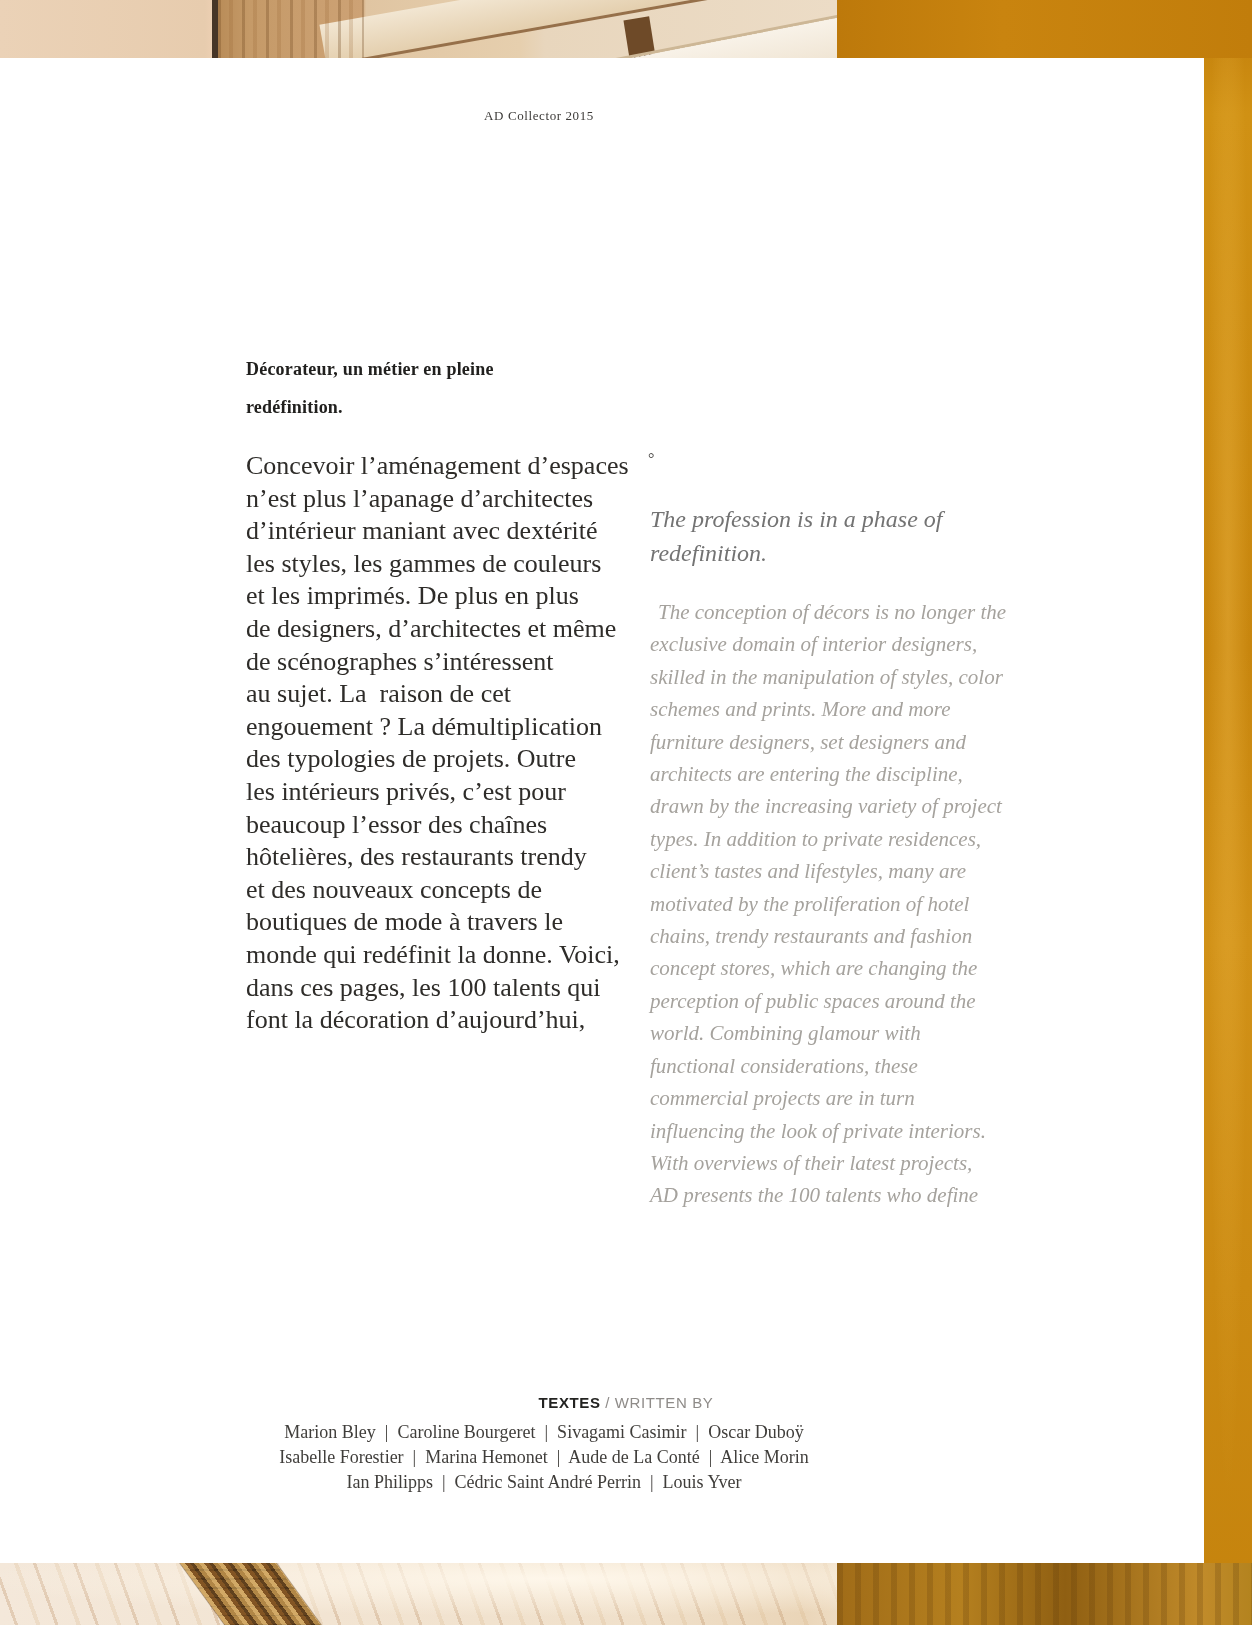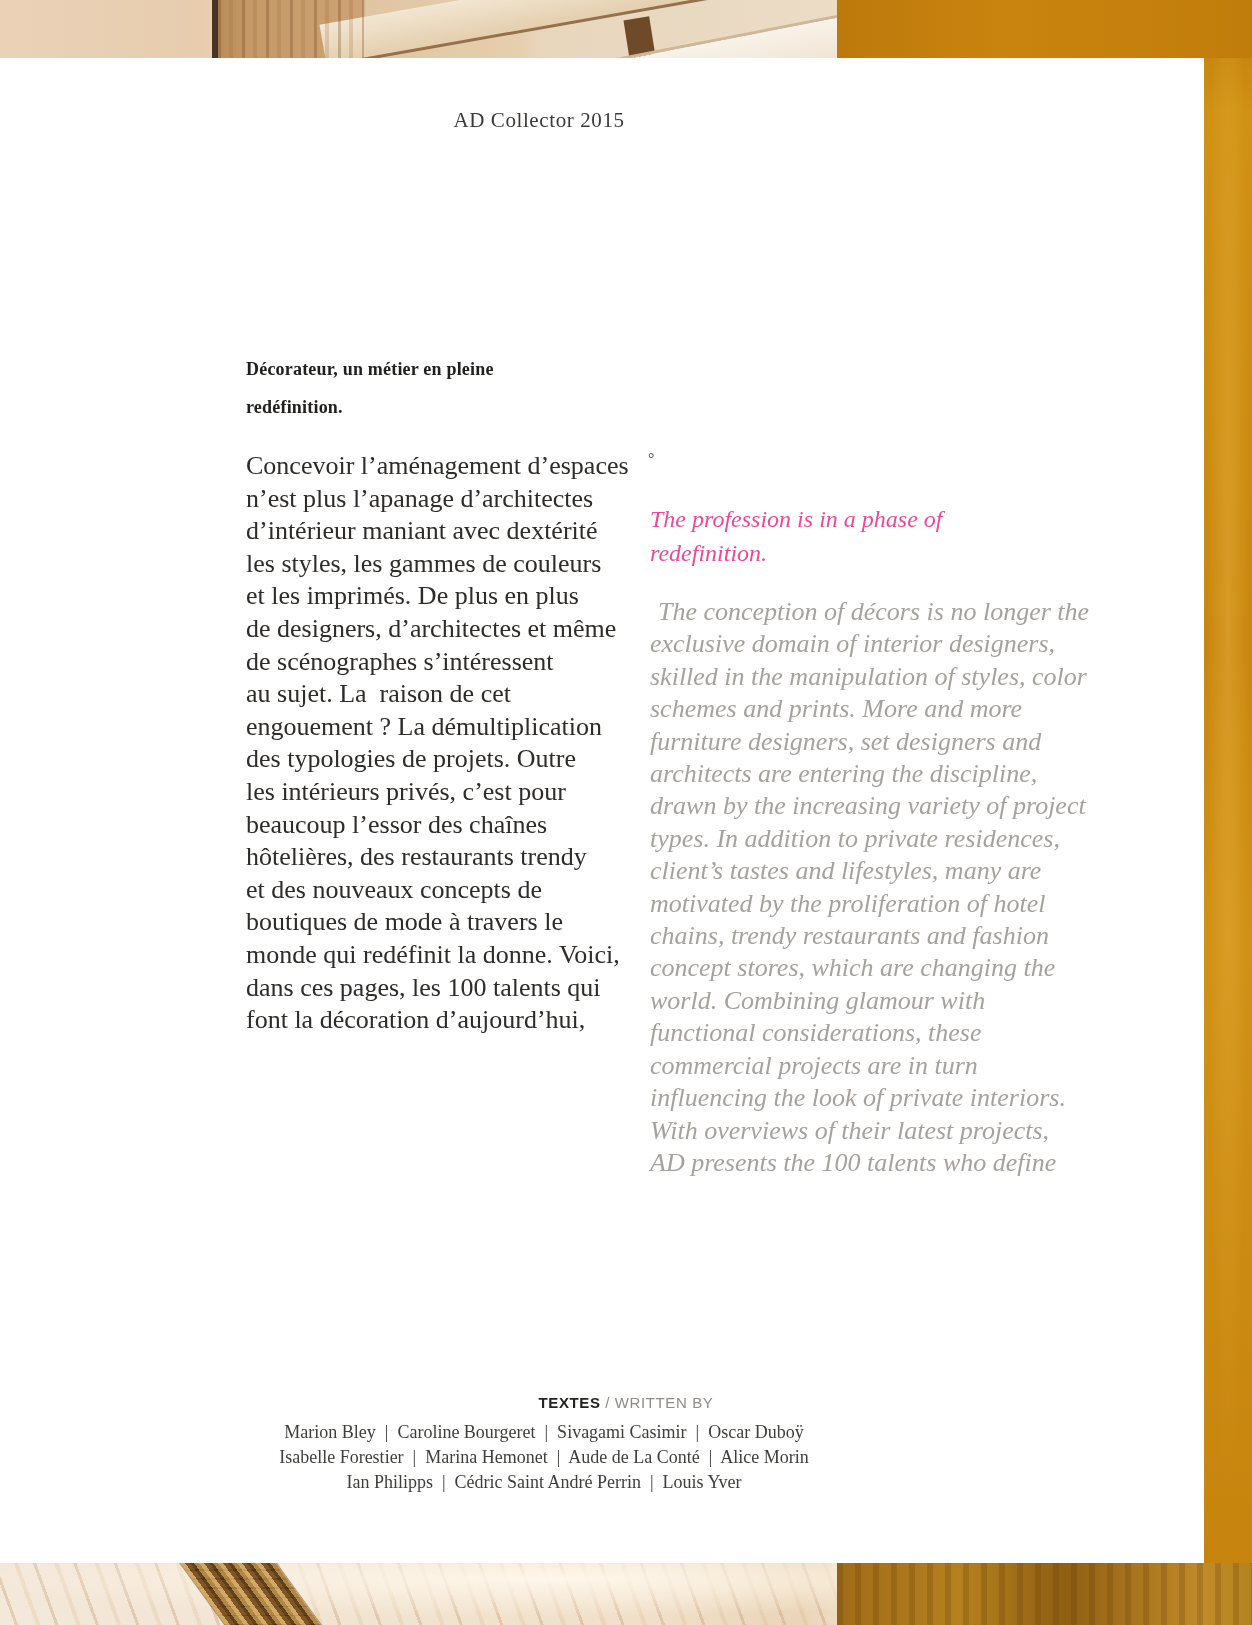--- a/index.html
+++ b/index.html
@@ -50,31 +50,31 @@
       repeating-linear-gradient(0deg, rgba(0,0,0,.30) 0 1.5px, transparent 1.5px 9px);
     box-shadow:0 0 0 1px rgba(90,60,25,.4);}
   .wood-bottom{position:absolute;left:837px;top:0;width:415px;height:62px;
     background:
       repeating-linear-gradient(90deg, rgba(90,55,10,.22) 0 6px, transparent 6px 18px),
       linear-gradient(90deg,#a06c18,#b5801f 30%,#8f5f12 55%,#c18b2a 88%,#b3831f);}
   .edge-mark{position:absolute;left:0;top:1157px;width:10px;height:4px;background:#c4c2bf;}
   
   .white-page{position:absolute;left:0;top:58px;width:1204px;height:1505px;background:#ffffff;}
   .running-head{position:absolute;left:0;top:108px;width:1078px;text-align:center;
-    font-size:21px;letter-spacing:.6px;color:#3c3a38;}
+    font-size:13px;letter-spacing:.6px;color:#3c3a38;}
   .line{white-space:pre;}
   .col-fr-heading{position:absolute;left:246px;top:350px;
     font-size:18px;font-weight:bold;line-height:38px;letter-spacing:.2px;color:#21201e;}
   .col-fr-body{position:absolute;left:246px;top:450px;
     font-size:26px;line-height:32.6px;color:#2e2c29;}
   .footnote{position:absolute;left:648px;top:450px;font-size:16px;color:#4a4846;}
   .col-en-heading{position:absolute;left:650px;top:502px;
-    font-style:italic;font-size:24px;line-height:34px;color:#ec4899;}
+    font-style:italic;font-size:24px;line-height:34px;color:#737373;}
   .col-en-body{position:absolute;left:650px;top:596px;
-    font-style:italic;font-size:26px;line-height:32.4px;color:#a5a29d;}
+    font-style:italic;font-size:21px;line-height:32.4px;color:#a5a29d;}
   .col-en-body .line:first-child{text-indent:8px;}
   .credits-label{position:absolute;left:0;top:1394px;width:1252px;text-align:center;
     font-family:"Liberation Sans", sans-serif;font-size:15px;letter-spacing:.6px;color:#8e8b88;}
   .credits-label .bold{font-weight:bold;color:#232321;}
   .credits-names{position:absolute;left:0;top:1420px;width:1088px;text-align:center;
     font-size:18px;line-height:25px;color:#403e3b;}
 </style>
 </head>
 <body>
 
@@ -140,20 +140,21 @@
       <div class="line">skilled in the manipulation of styles, color</div>
       <div class="line">schemes and prints. More and more</div>
       <div class="line">furniture designers, set designers and</div>
       <div class="line">architects are entering the discipline,</div>
       <div class="line">drawn by the increasing variety of project</div>
       <div class="line">types. In addition to private residences,</div>
       <div class="line">client’s tastes and lifestyles, many are</div>
       <div class="line">motivated by the proliferation of hotel</div>
       <div class="line">chains, trendy restaurants and fashion</div>
       <div class="line">concept stores, which are changing the</div>
+      <div class="line">perception of public spaces around the</div>
       <div class="line">world. Combining glamour with</div>
       <div class="line">functional considerations, these</div>
       <div class="line">commercial projects are in turn</div>
       <div class="line">influencing the look of private interiors.</div>
       <div class="line">With overviews of their latest projects,</div>
       <div class="line">AD presents the 100 talents who define</div>
     </div>
 
   <div class="credits-label"><span class="bold">TEXTES</span><span> / WRITTEN BY</span></div>
 

